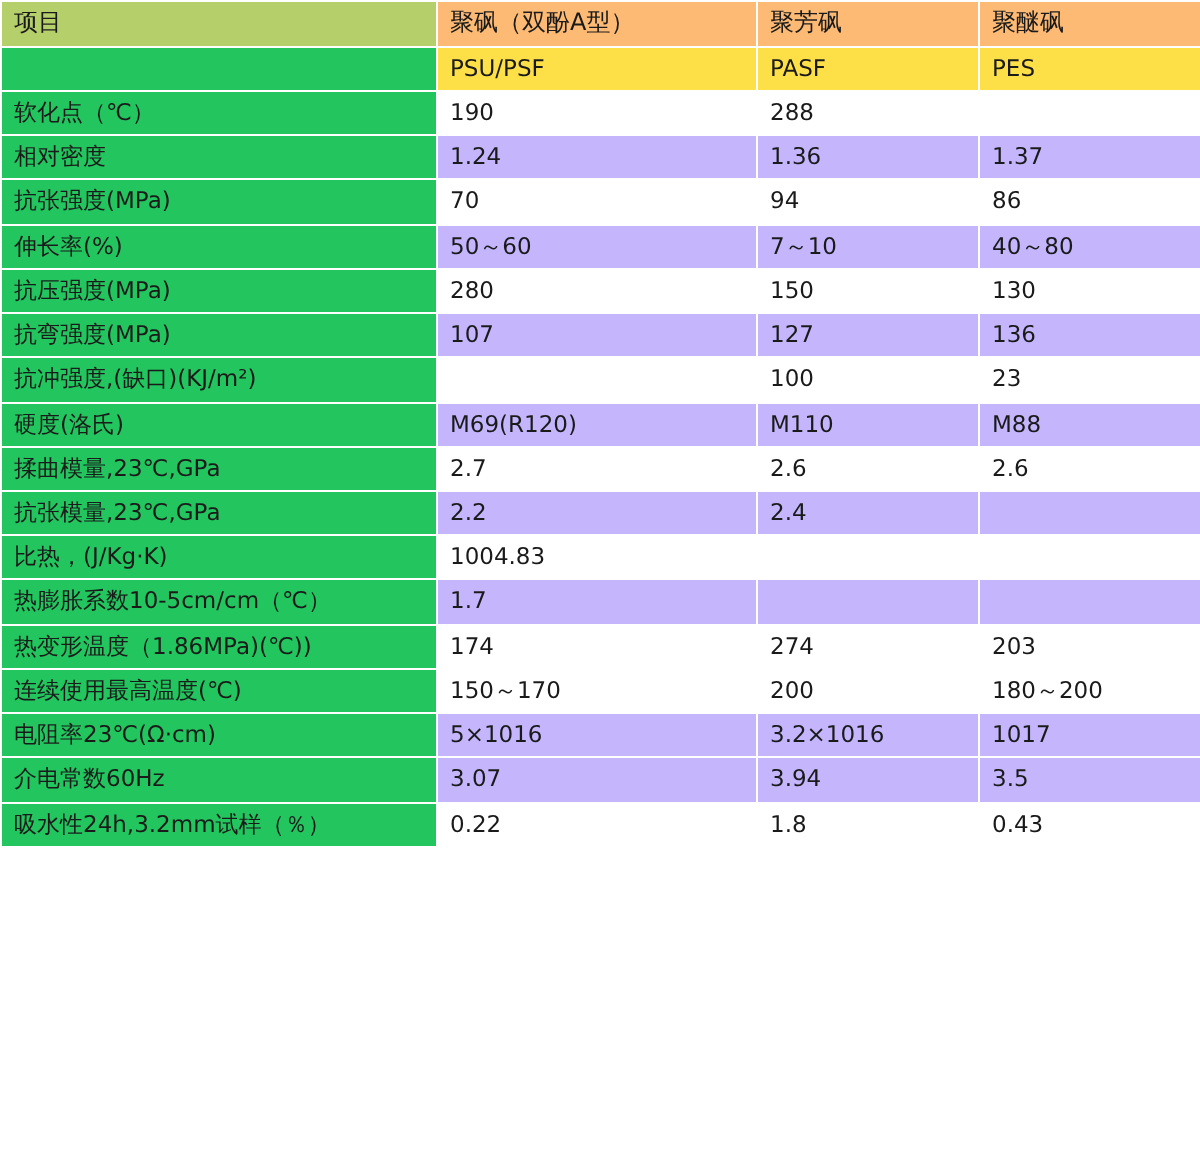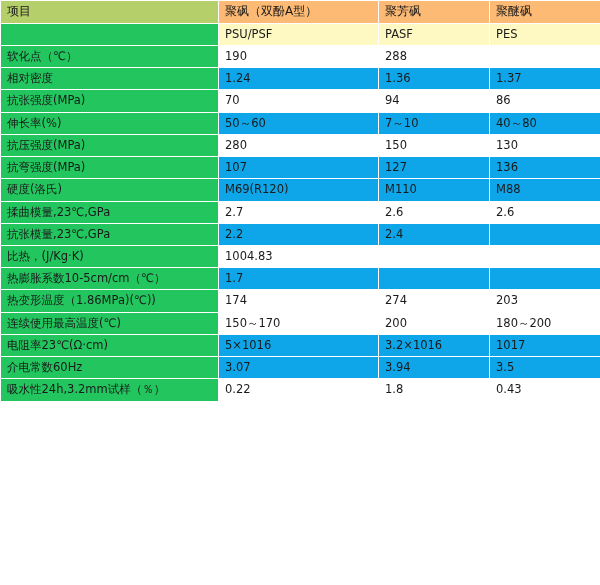--- a/index.html
+++ b/index.html
@@ -54,24 +54,24 @@
     font-size: 12px;
   }
   tr.header-row td.label-cell {
     background: #b5cf6b;
   }
   
   td.data-cell {
     background: #ffffff;
   }
   tr.alt td.data-cell {
-    background: #0ea5e9;
+    background: #c4b5fd;
   }
   tr.subheader td.data-cell {
-    background: #fef9c3;
+    background: #fde047;
   }
 </style>
 </head>
 <body>
 
 <div class="table-wrap">
   <table class="spec-table">
     <colgroup>
       <col class="c0">
         <col class="c1">
@@ -121,20 +121,26 @@
         <td class="data-cell">280</td>
         <td class="data-cell">150</td>
         <td class="data-cell">130</td>
       </tr>
       <tr class="alt">
         <td class="label-cell">抗弯强度(MPa)</td>
         <td class="data-cell">107</td>
         <td class="data-cell">127</td>
         <td class="data-cell">136</td>
       </tr>
+      <tr>
+        <td class="label-cell">抗冲强度,(缺口)(KJ/m²)</td>
+        <td class="data-cell"></td>
+        <td class="data-cell">100</td>
+        <td class="data-cell">23</td>
+      </tr>
       <tr class="alt">
         <td class="label-cell">硬度(洛氏)</td>
         <td class="data-cell">M69(R120)</td>
         <td class="data-cell">M110</td>
         <td class="data-cell">M88</td>
       </tr>
       <tr>
         <td class="label-cell">揉曲模量,23℃,GPa</td>
         <td class="data-cell">2.7</td>
         <td class="data-cell">2.6</td>

